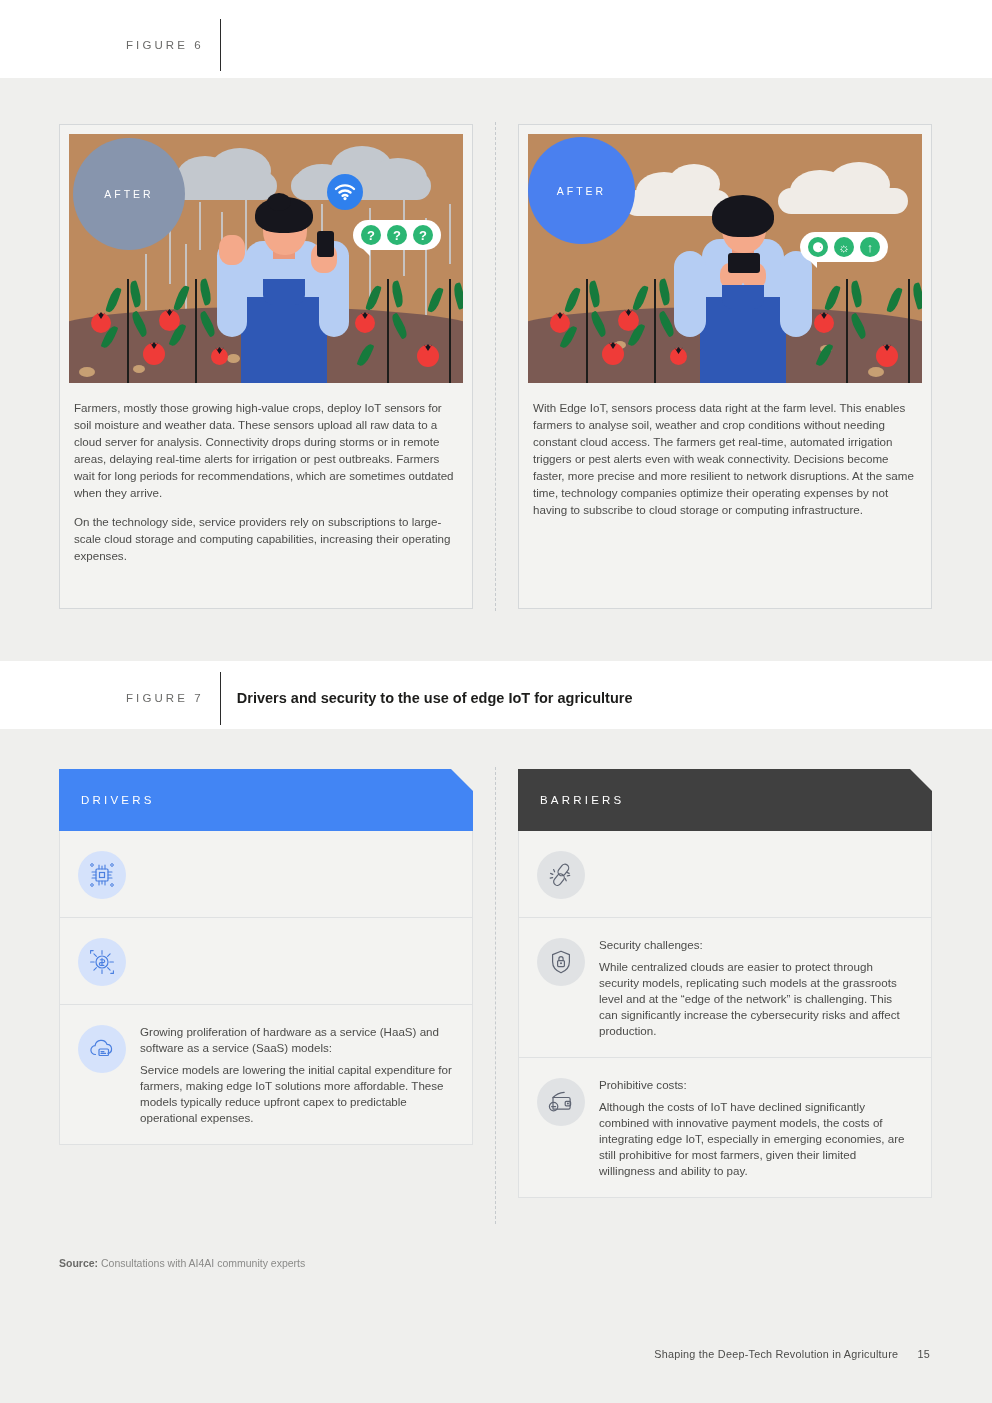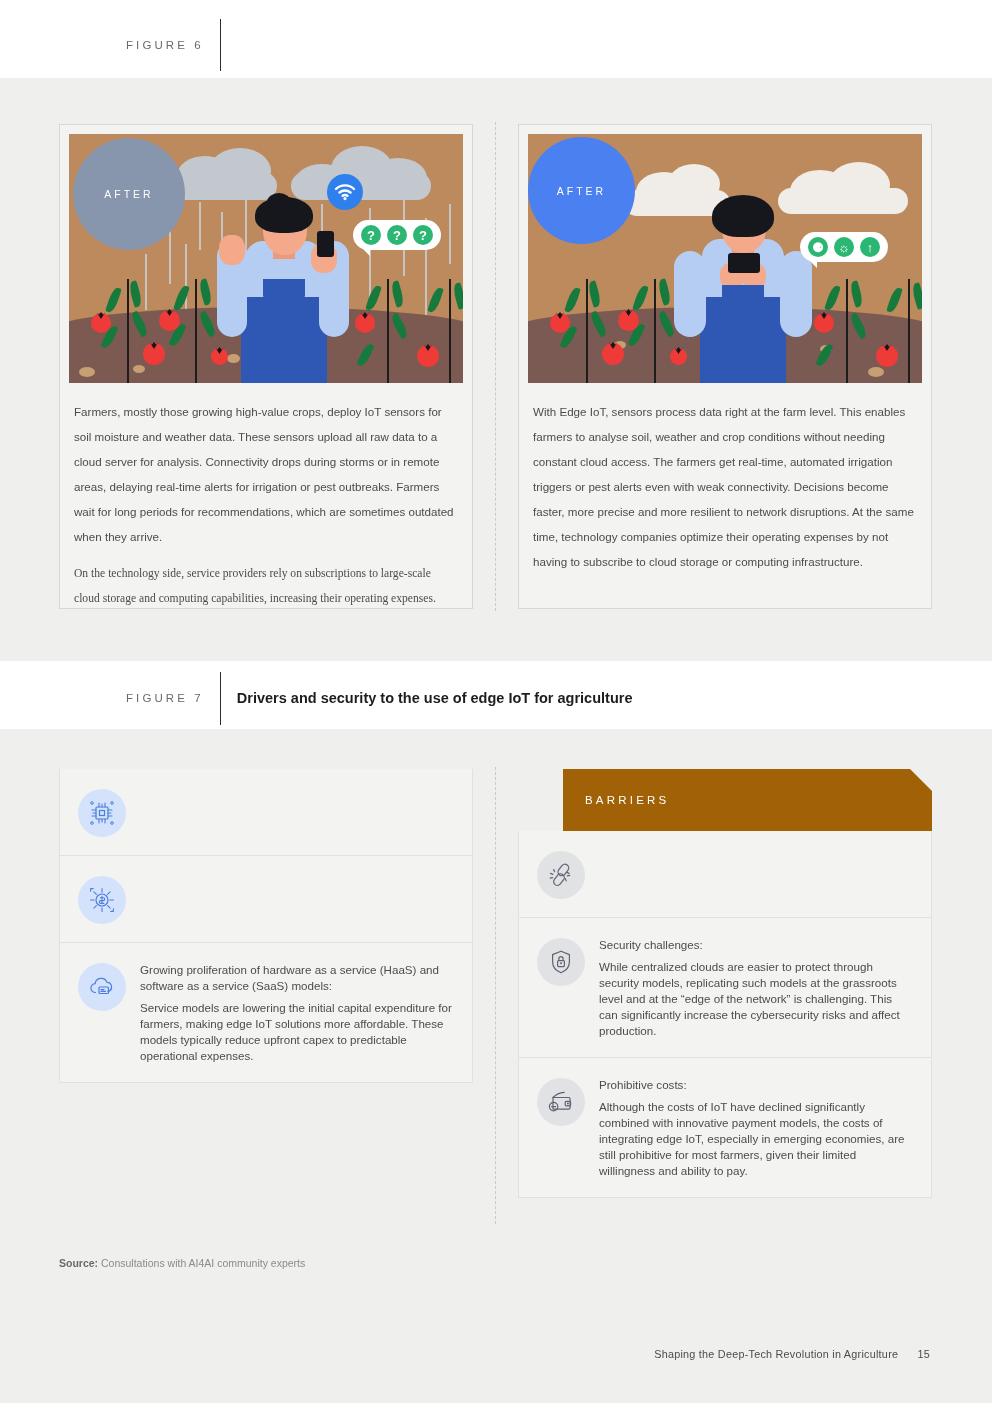--- a/index.html
+++ b/index.html
@@ -84,24 +84,24 @@
   .illus {
     position: relative;
     width: 100%;
     height: 249px;
     background: #bd8a5e;
     overflow: hidden;
   }
   .panel-text {
     padding: 16px 5px 0 5px;
     font-size: 11.6px;
-    line-height: 25px;
+    line-height: 17px;
     color: #4c4c4a;
   }
-  .panel-text p + p { margin-top: 12px; font-family: Liberation Serif, serif; }
+  .panel-text p + p { margin-top: 12px; }
 
   
   .badge-circle {
     position: absolute;
     border-radius: 50%;
     display: flex;
     align-items: center;
     justify-content: center;
     color: #ffffff;
     font-size: 10.5px;
@@ -208,21 +208,21 @@
   .col-head {
     height: 62px;
     display:flex; align-items:center;
     padding-left: 22px;
     color:#ffffff;
     font-size: 11.5px;
     letter-spacing: 3.2px;
     clip-path: polygon(0 0, calc(100% - 22px) 0, 100% 22px, 100% 100%, 0 100%);
   }
   .head-drivers  { background:#4285f4; }
-  .head-barriers { background:#a16207;margin-left:45px; }
+  .head-barriers { background:#404040; }
 
   .card-stack { border: 1px solid #dfe1e2; border-top: none; background:#f3f3f1; }
   .card {
     display:flex;
     gap: 14px;
     padding: 18px 18px 18px 18px;
     border-bottom: 1px solid #dfe1e2;
   }
   .card:last-child { border-bottom: none; }
 
@@ -454,20 +454,21 @@
     <div class="fig-rule"></div>
     <div class="fig-title">Drivers and security to the use of edge IoT for agriculture</div>
   </div>
 </div>
 
 <div id="fig7">
 
   <div class="col-divider"></div>
 
   <div class="col" id="col-drivers">
+    <div class="col-head head-drivers">DRIVERS</div>
     <div class="card-stack">
 
       <div class="card">
         <div class="icon-bubble ib-blue">
           <svg width="26" height="26" viewBox="0 0 26 26" aria-hidden="true">
             <rect x="7" y="7" width="12" height="12" rx="1" fill="none" stroke="#4a7fe0" stroke-width="1.2"></rect>
             <rect x="10.5" y="10.5" width="5" height="5" fill="none" stroke="#4a7fe0" stroke-width="1.2"></rect>
             <path d="M10 7V3M13 7V4M16 7V3M10 19v4M13 19v3M16 19v4M7 10H3M7 13H4M7 16H3M19 10h4M19 13h3M19 16h4" stroke="#4a7fe0" stroke-width="1.1" fill="none" stroke-linecap="round"></path>
             <circle cx="3" cy="3" r="1.3" fill="none" stroke="#4a7fe0" stroke-width="1"></circle>
             <circle cx="23" cy="3" r="1.3" fill="none" stroke="#4a7fe0" stroke-width="1"></circle>

